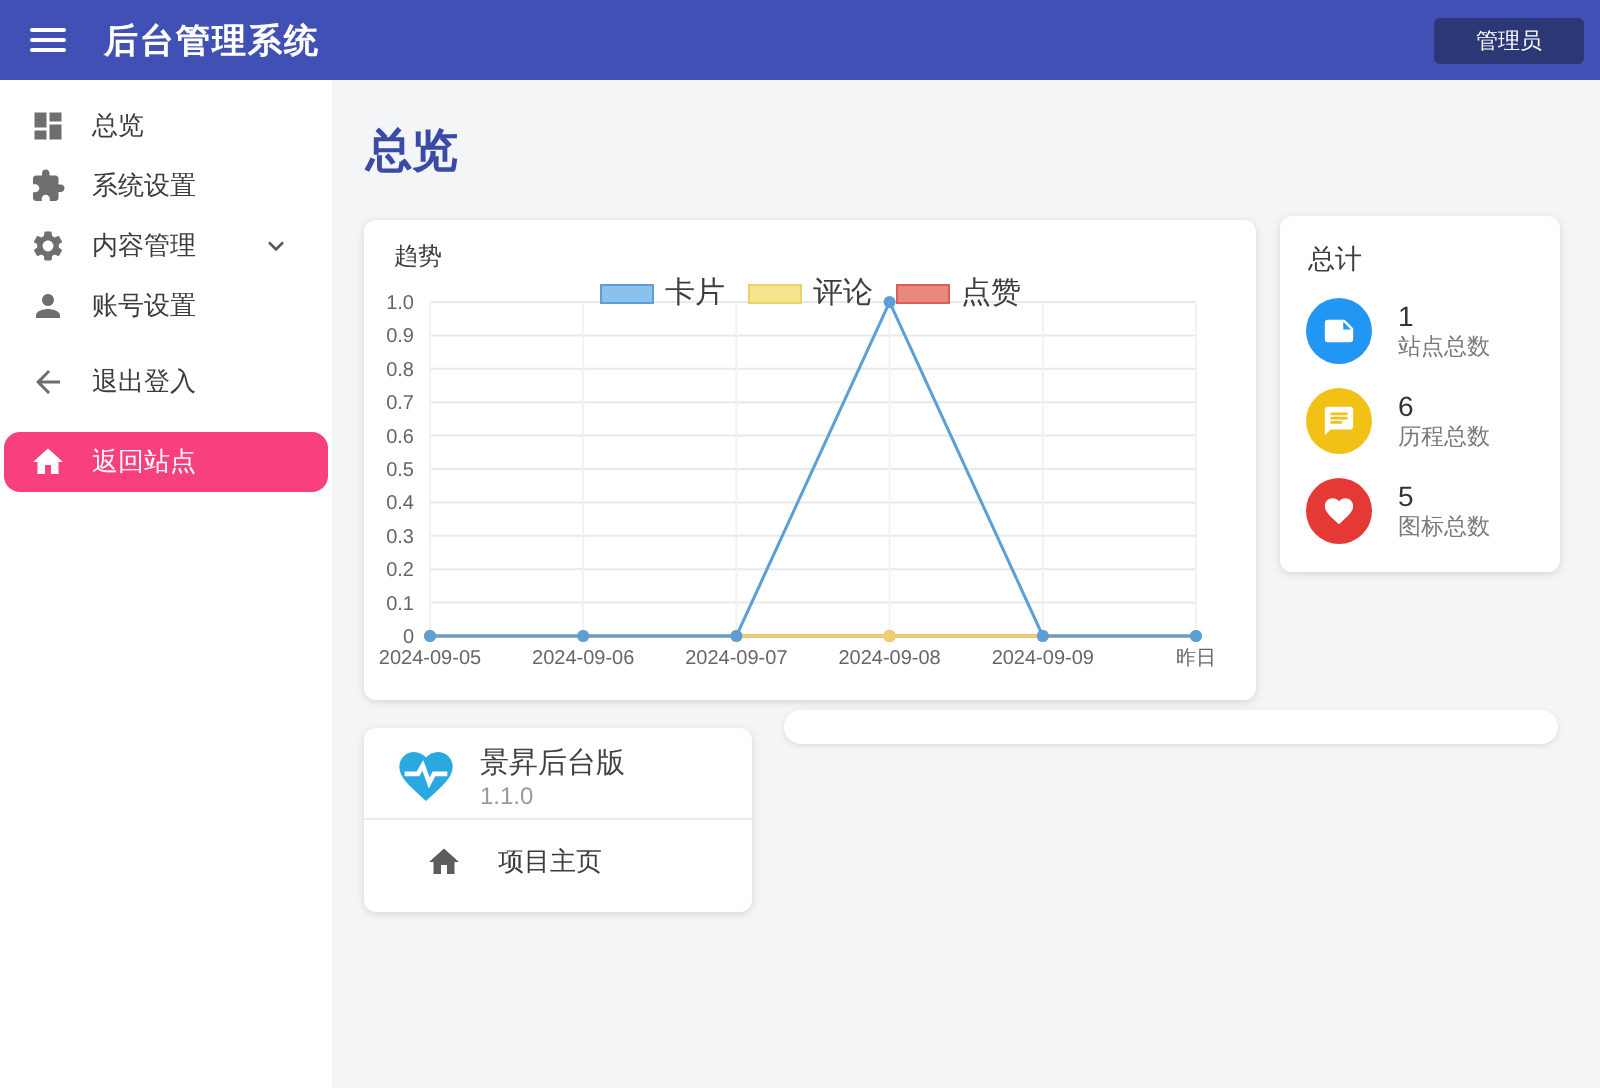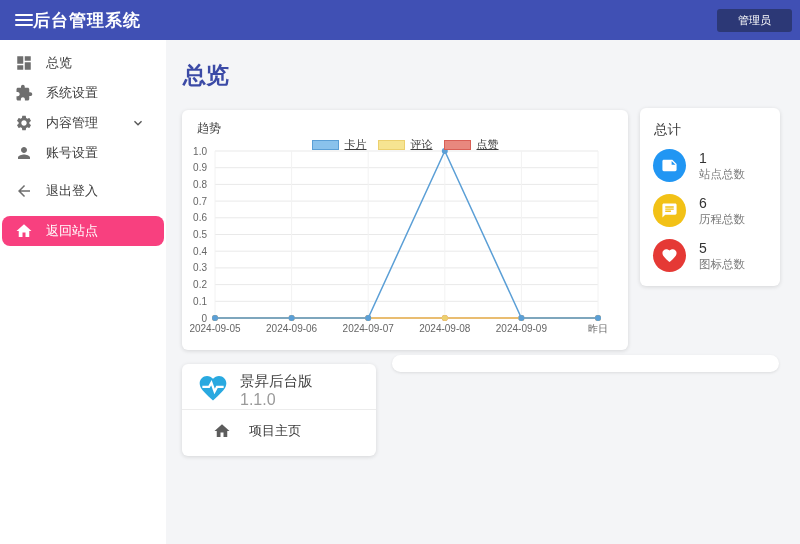--- a/index.html
+++ b/index.html
@@ -11,21 +11,21 @@
     color:#3c3c3c;
   }
   
   .header {
     position:absolute; top:0; left:0; right:0; height:40px;
     background:#4050b4; display:flex; align-items:center; color:#fff;
     z-index:10;
   }
   .hamburger { margin-left:15px; width:18px; height:12px; display:flex; flex-direction:column; justify-content:space-between; cursor:pointer; }
   .hamburger span { display:block; height:2px; background:#fff; border-radius:1px; }
-  .app-title { font-size:17px; font-weight:bold; letter-spacing:1px; }
+  .app-title { margin-left:19px; font-size:17px; font-weight:bold; letter-spacing:1px; }
   .admin-badge {
     margin-left:auto; margin-right:8px; background:#2c3876; color:#fff;
     font-size:11px; padding:4px 21px; border-radius:3px; cursor:pointer;
   }
   
   .sidebar {
     position:absolute; top:40px; left:0; bottom:0; width:166px;
     background:#ffffff; padding-top:8px; z-index:5;
   }
   .s-item {
@@ -49,38 +49,38 @@
   }
   .card {
     position:absolute; background:#fff; border-radius:6px;
     box-shadow:0 1px 4px rgba(0,0,0,0.13);
   }
   .chart-card { left:182px; top:110px; width:446px; height:240px; }
   .chart-title { position:absolute; left:15px; top:10px; font-size:12px; color:#3d3d3d; }
   #trend-svg { position:absolute; left:0; top:0; }
   #trend-svg text { font-family:"Liberation Sans", sans-serif; }
   .legend { position:absolute; left:0; right:0; top:27px; display:flex; justify-content:center; gap:11px; }
-  .legend-item { display:flex; align-items:center; gap:6px; font-size:11px; color:#3d3d3d; cursor:pointer;text-decoration:underline; }
+  .legend-item { display:flex; align-items:center; gap:6px; font-size:15px; color:#3d3d3d; cursor:pointer; }
   .legend-box { width:27px; height:10px; border:1px solid; }
   
   .totals-card { left:640px; top:108px; width:140px; height:178px; }
   .totals-title { position:absolute; left:14px; top:13px; font-size:13.5px; color:#3d3d3d; }
   .stats { position:absolute; left:13px; top:41px; right:8px; display:flex; flex-direction:column; gap:12px; }
   .stat-row { display:flex; align-items:center; gap:13px; }
   .stat-icon { width:33px; height:33px; border-radius:50%; display:flex; align-items:center; justify-content:center; flex:0 0 33px; }
   .stat-icon svg { width:17px; height:17px; fill:#fff; display:block; }
   .stat-value { font-size:14px; color:#333; line-height:17px; }
   .stat-label { font-size:11.5px; color:#7a7a7a; line-height:15px; }
   
   .about-card { left:182px; top:364px; width:194px; height:92px; }
   .about-top { position:relative; height:46px; border-bottom:1px solid #ececec; }
   .brand-icon { position:absolute; left:14px; top:8px; width:34px; height:32px; }
   .brand-icon svg { width:34px; height:32px; display:block; }
   .about-name { position:absolute; left:58px; top:8px; font-size:14.5px; color:#424242; }
-  .about-version { position:absolute; left:58px; top:27px; font-size:16px; color:#9a9a9a; }
+  .about-version { position:absolute; left:58px; top:27px; font-size:12px; color:#9a9a9a; }
   .about-link { height:41px; display:flex; align-items:center; padding-left:31px; cursor:pointer; }
   .about-link .ic { width:18px; height:18px; color:#5c5c5c; margin-right:18px; }
   .about-link .ic svg { width:18px; height:18px; fill:currentColor; display:block; }
   .about-link-label { font-size:13px; color:#3c3c3c; }
   
   .empty-bar { left:392px; top:355px; width:387px; height:17px; border-radius:9px; box-shadow:0 1px 3px rgba(0,0,0,0.10); }
 </style>
 </head>
 <body>
 

